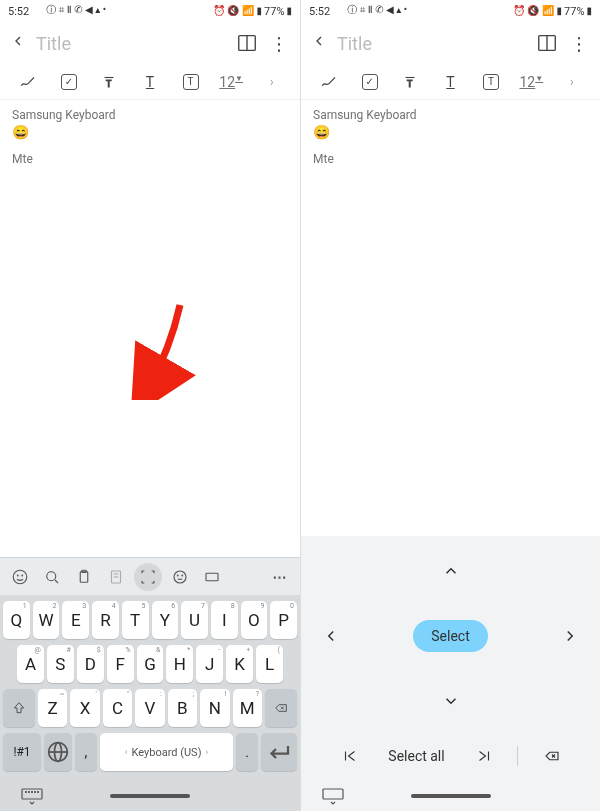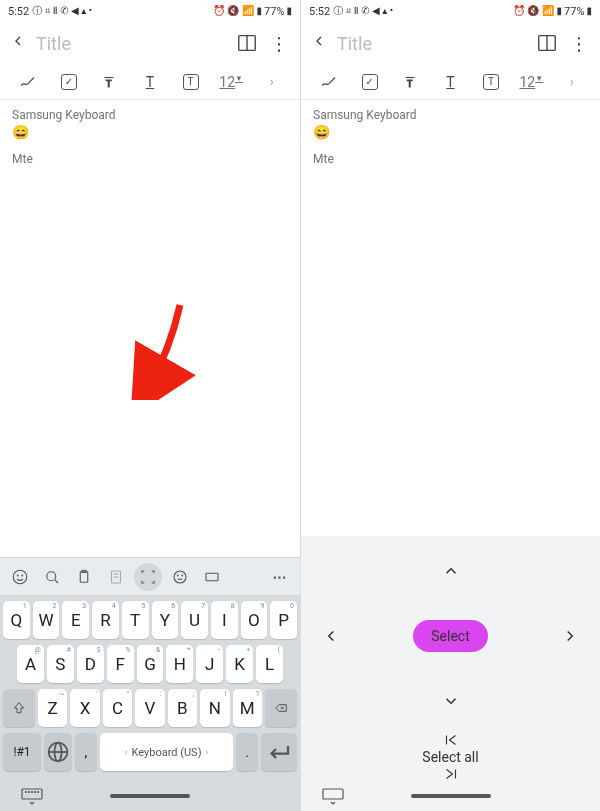--- a/index.html
+++ b/index.html
@@ -8,21 +8,21 @@
   background: #fff;
   display: flex;
   width: 600px;
   height: 811px;
 }
 .phone { width: 300px; height: 811px; display: flex; flex-direction: column; background: #fff; position: relative; }
 .phone + .phone { border-left: 1px solid #ddd; }
 
 
 .status-bar { height: 22px; display: flex; align-items: center; padding: 0 8px; font-size: 11px; color: #333; }
-.status-left { display: flex; align-items: center; gap: 3px; }
+.status-left { display: flex; align-items: flex-start; gap: 17px; }
 .status-right { margin-left: auto; display: flex; align-items: center; gap: 2px; }
 .status-icon { font-size: 10px; line-height: 1; }
 
 
 .app-header { height: 42px; display: flex; align-items: center; padding: 0 10px; gap: 10px; }
 .back-btn svg { width: 16px; height: 16px; }
 .title-text { color: #bbb; font-size: 18px; flex: 1; }
 .header-icon { width: 22px; height: 22px; display: flex; align-items: center; justify-content: center; }
 .dots { font-size: 18px; color: #333; }
 
@@ -89,25 +89,25 @@
 .te-header-label { font-size: 15px; color: #333; }
 .te-body { background: #f2f3f5; flex-shrink: 0; display: flex; flex-direction: column; }
 .te-main { display: flex; height: 195px; padding: 15px 10px 10px; }
 .te-nav { flex: 1; display: grid; grid-template-columns: 40px 1fr 40px; grid-template-rows: 40px 1fr 40px; align-items: center; justify-items: center; }
 .te-nav-up { grid-column: 2; grid-row: 1; }
 .te-nav-left { grid-column: 1; grid-row: 2; }
 .te-nav-center { grid-column: 2; grid-row: 2; }
 .te-nav-right { grid-column: 3; grid-row: 2; }
 .te-nav-down { grid-column: 2; grid-row: 3; }
 .te-nav-btn { width: 30px; height: 30px; display: flex; align-items: center; justify-content: center; font-size: 18px; color: #333; }
-.select-pill { background: #d946ef; border-radius: 18px; padding: 8px 18px; font-size: 14px; color: #333; }
+.select-pill { background: #7dd3fc; border-radius: 18px; padding: 8px 18px; font-size: 14px; color: #333; }
 .te-side { width: 70px; border-left: 1px solid #ddd; display: flex; flex-direction: column; justify-content: space-around; align-items: center; padding: 10px 0; }
 .te-side-btn { font-size: 14px; color: #333; }
 .te-enter { font-size: 20px; }
-.te-bottom { height: 50px; display: flex; align-items: center; padding: 0 15px; flex-direction: column; }
+.te-bottom { height: 50px; display: flex; align-items: center; padding: 0 15px; }
 .te-bottom-item { flex: 1; display: flex; align-items: center; justify-content: center; font-size: 14px; color: #333; }
 .te-bottom-item svg { width: 18px; height: 18px; }
 .te-divider { width: 1px; height: 20px; background: #ccc; }
 </style>
 </head>
 <body>
 
 <div class="phone">
 
   <div class="status-bar">

